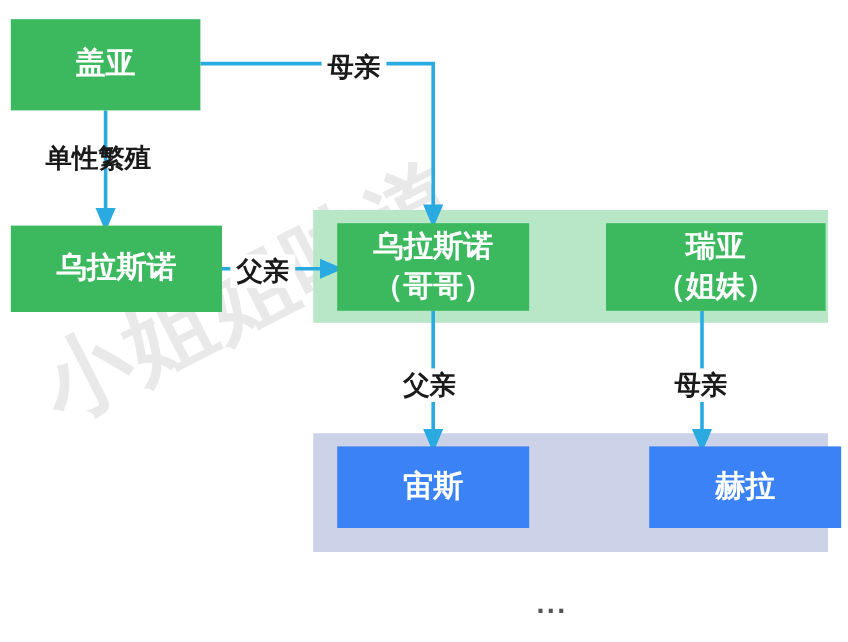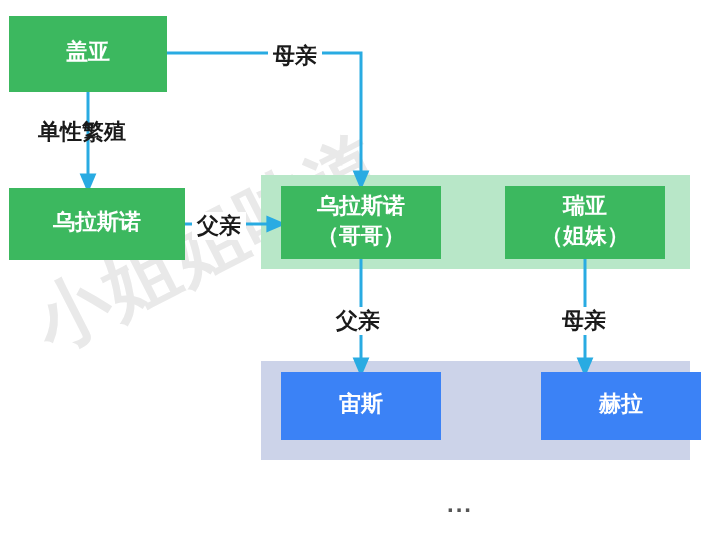--- a/index.html
+++ b/index.html
@@ -56,35 +56,34 @@
   }
 
   
   .node {
     position: absolute;
     display: flex;
     flex-direction: column;
     align-items: center;
     justify-content: center;
     color: #ffffff;
-    font-size: 22px;
+    font-size: 25px;
     font-weight: bold;
     line-height: 1.35;
     text-align: right;
     z-index: 4;
-    font-family: Liberation Mono, monospace;
   }
   .node .line2 { display: block; }
   .node-green { background: #3cb85f; }
   .node-purple { background: #3b82f6; }
 
   #node-gaia      { left: 9px;   top: 16px;  width: 158px; height: 76px; }
   #node-uranus    { left: 9px;   top: 188px; width: 176px; height: 72px; }
   #node-cronus    { left: 281px; top: 186px; width: 160px; height: 73px; }
-  #node-rhea      { left: 505px; top: 186px; width: 160px; height: 73px; }
+  #node-rhea      { left: 505px; top: 186px; width: 183px; height: 73px; }
   #node-zeus      { left: 281px; top: 372px; width: 160px; height: 68px; }
   #node-hera      { left: 505px; top: 372px; width: 160px; height: 68px; margin-left: 36px; }
 
   
   #connectors {
     position: absolute;
     left: 0; top: 0;
     width: 707px; height: 535px;
     z-index: 3;
     pointer-events: none;

